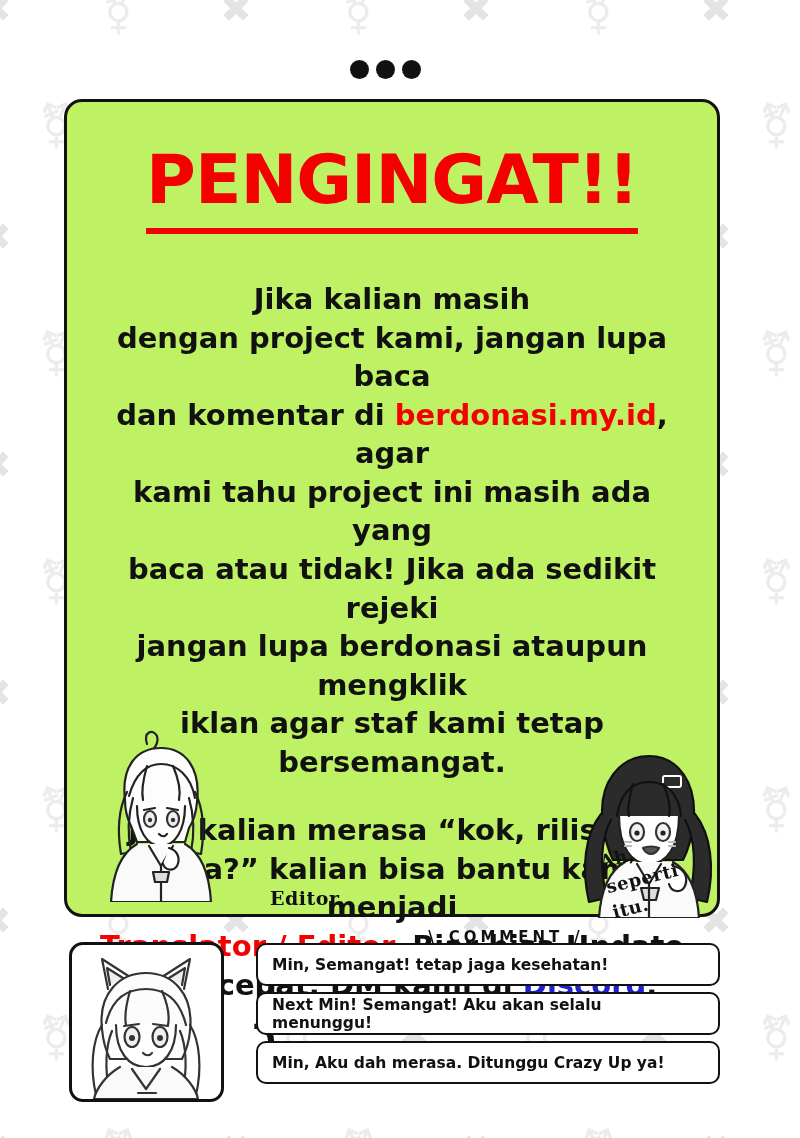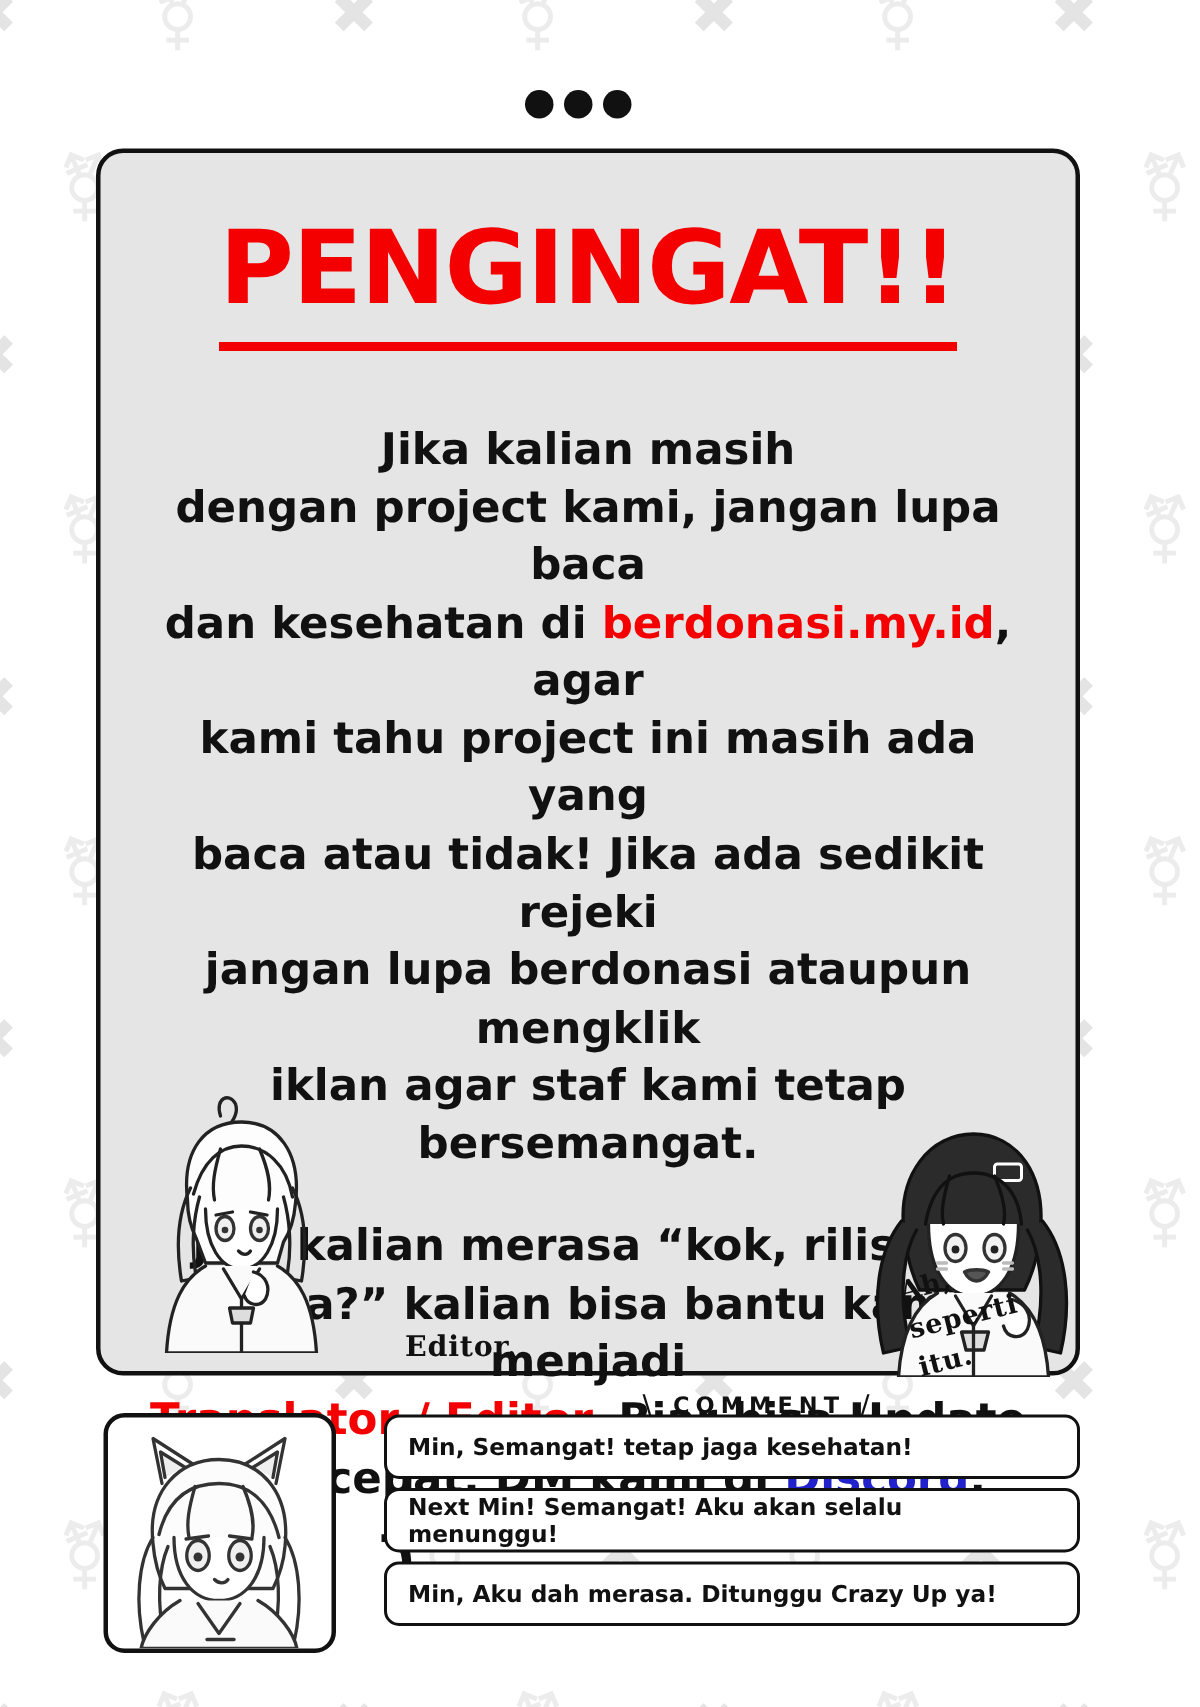--- a/index.html
+++ b/index.html
@@ -55,21 +55,21 @@
     background: #111;
   }
 
   
   #main-panel {
     position: absolute;
     left: 64px;
     top: 99px;
     width: 656px;
     height: 818px;
-    background: #e5e5e5;
+    background: #bef264;
     border: 3px solid #111;
     border-radius: 18px;
     z-index: 3;
   }
 
   #title-wrap {
     position: absolute;
     left: 0; right: 0;
     top: 44px;
     text-align: center;
@@ -300,21 +300,21 @@
   <div id="main-panel">
 
     <div id="title-wrap">
       <div id="title">PENGINGAT!!</div>
     </div>
 
     <div id="body-text">
       <div class="para">
         <span>Jika kalian masih</span><br>
         <span>dengan project kami, jangan lupa baca</span><br>
-        <span>dan kesehatan di </span><span class="accent-red">berdonasi.my.id</span><span>, agar</span><br>
+        <span>dan komentar di </span><span class="accent-red">berdonasi.my.id</span><span>, agar</span><br>
         <span>kami tahu project ini masih ada yang</span><br>
         <span>baca atau tidak! Jika ada sedikit rejeki</span><br>
         <span>jangan lupa berdonasi ataupun mengklik</span><br>
         <span>iklan agar staf kami tetap bersemangat.</span>
       </div>
 
       <div class="para">
         <span>Jika kalian merasa “kok, rilisnya</span><br>
         <span>lama?” kalian bisa bantu kami menjadi</span><br>
         <span class="accent-red">Translator / Editor,</span><span> Biar bisa Update</span><br>

